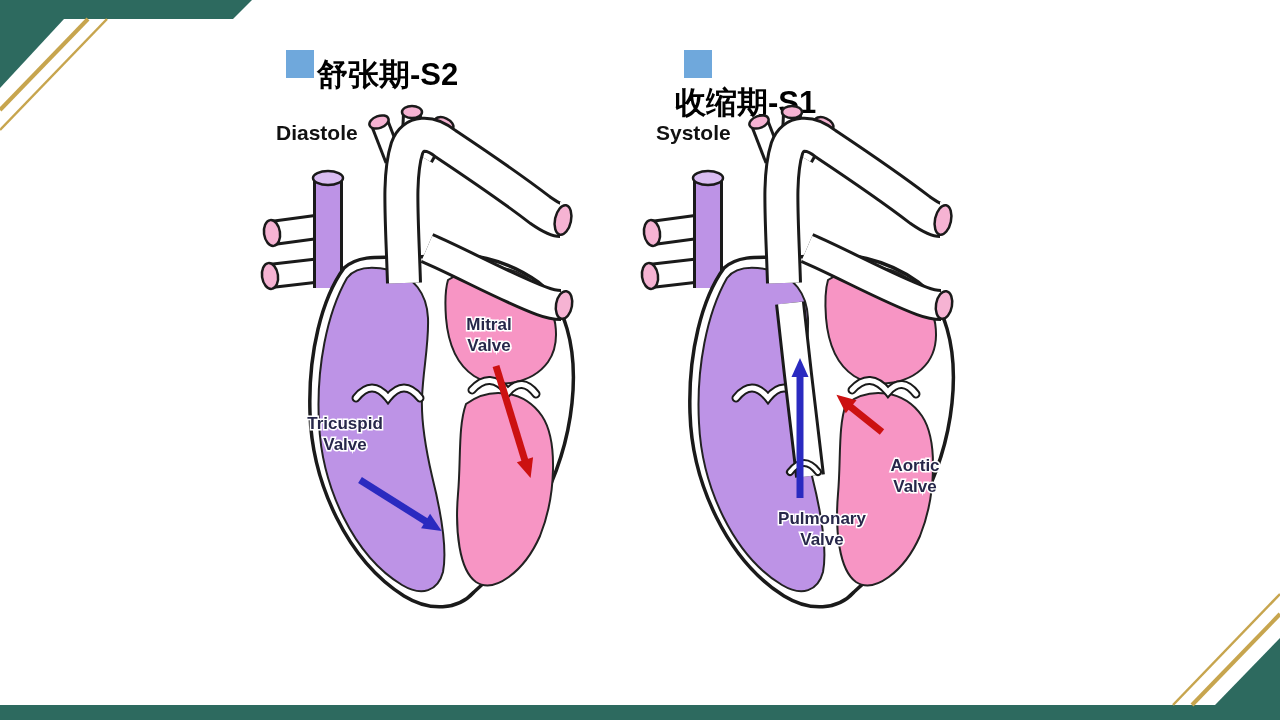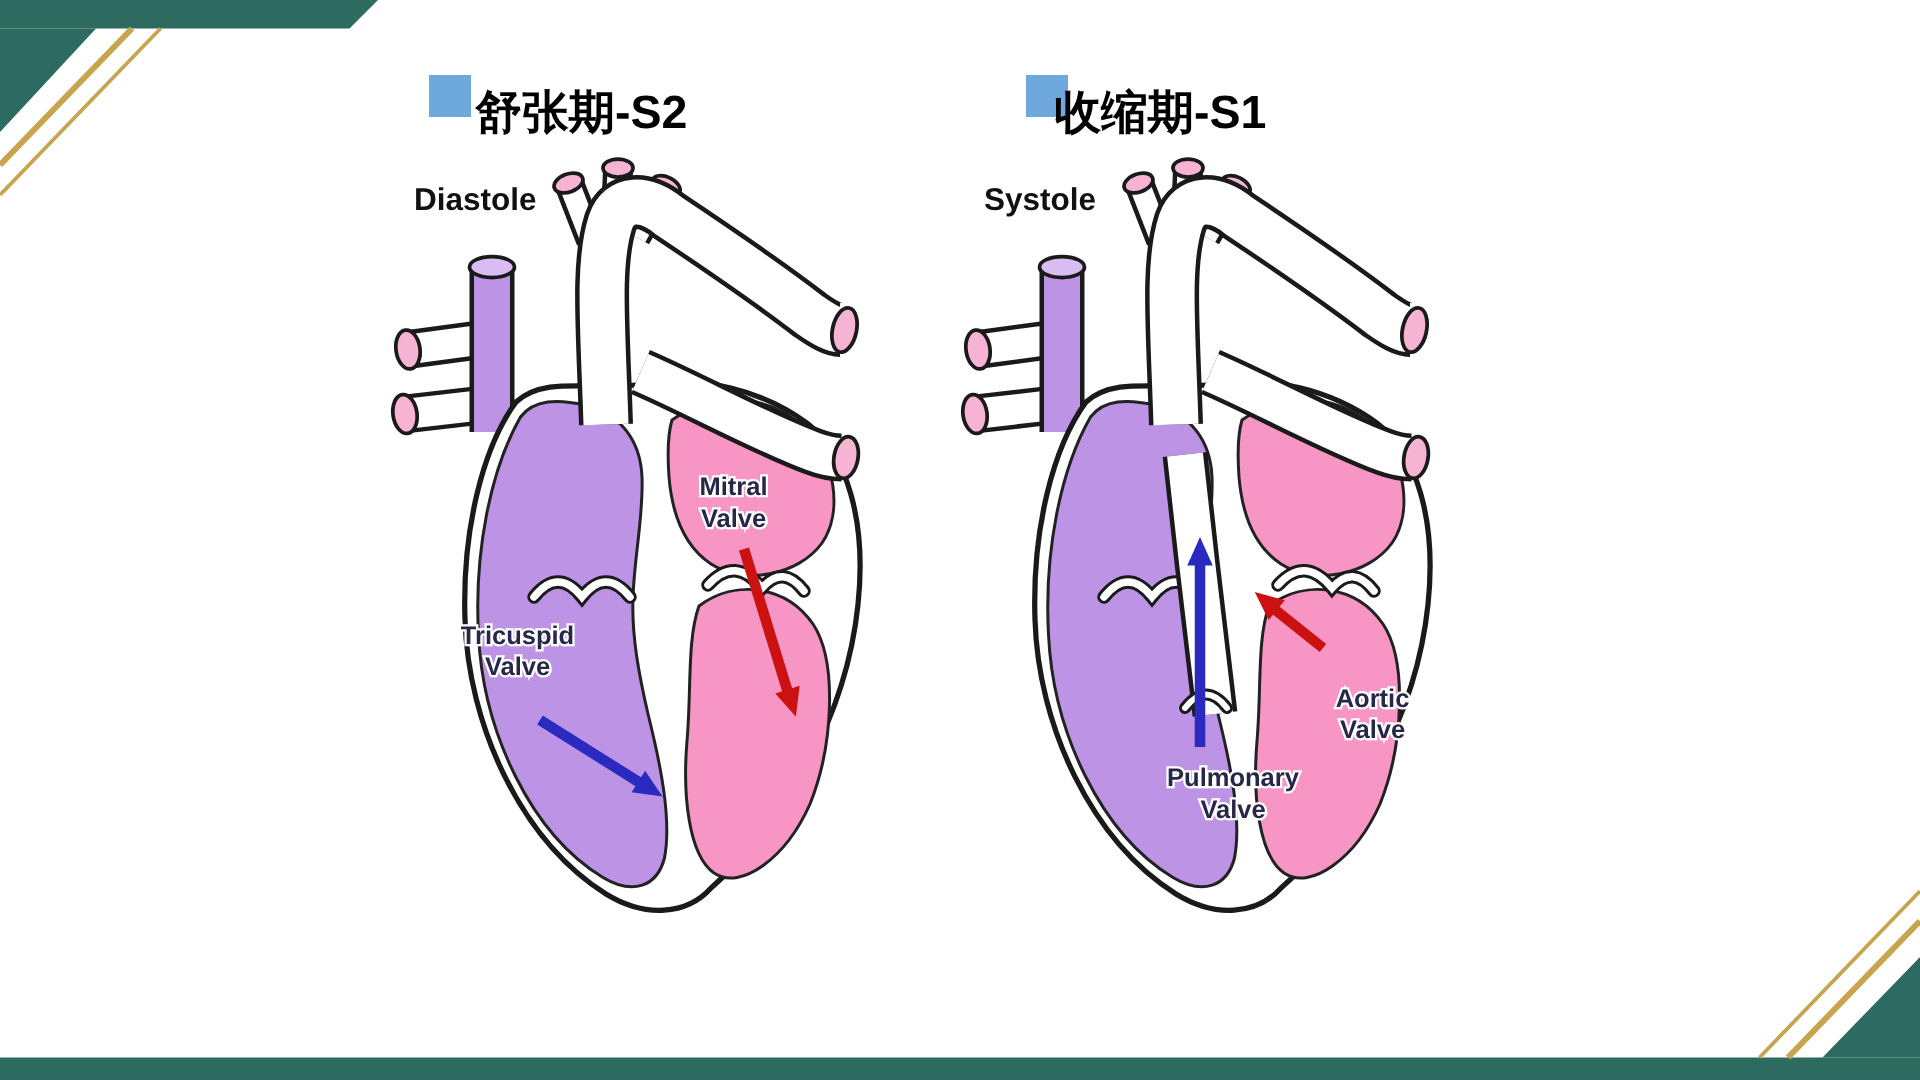--- a/index.html
+++ b/index.html
@@ -3,21 +3,21 @@
 <meta charset="utf-8">
 <style>
   html,body{margin:0;padding:0;background:#888;}
   .slide{
     position:relative;width:1280px;height:720px;background:#ffffff;
     overflow:hidden;font-family:"Liberation Sans",sans-serif;text-decoration:underline;
   }
   .deco{position:absolute;left:0;top:0;width:1280px;height:720px;pointer-events:none;}
   .header{position:absolute;display:flex;align-items:flex-start;}
   .header-left{left:286px;top:50px;}
-  .header-right{left:684px;top:50px;}
+  .header-right{left:684px;top:50px;flex-direction:column;}
   .hsq{width:28px;height:28px;display:block;flex:0 0 auto;}
   .htext{
     font-size:31px;font-weight:bold;color:#000;line-height:34px;
     margin-left:3px;margin-top:8px;letter-spacing:0px;white-space:nowrap;
   }
   .header-right .htext{margin-left:-9px;}
   .diagram{position:absolute;top:98px;width:360px;height:540px;}
   .diagram-left{left:252px;}
   .diagram-right{left:632px;}
   .dtitle{font:bold 21px "Liberation Sans",sans-serif;fill:#111;}

